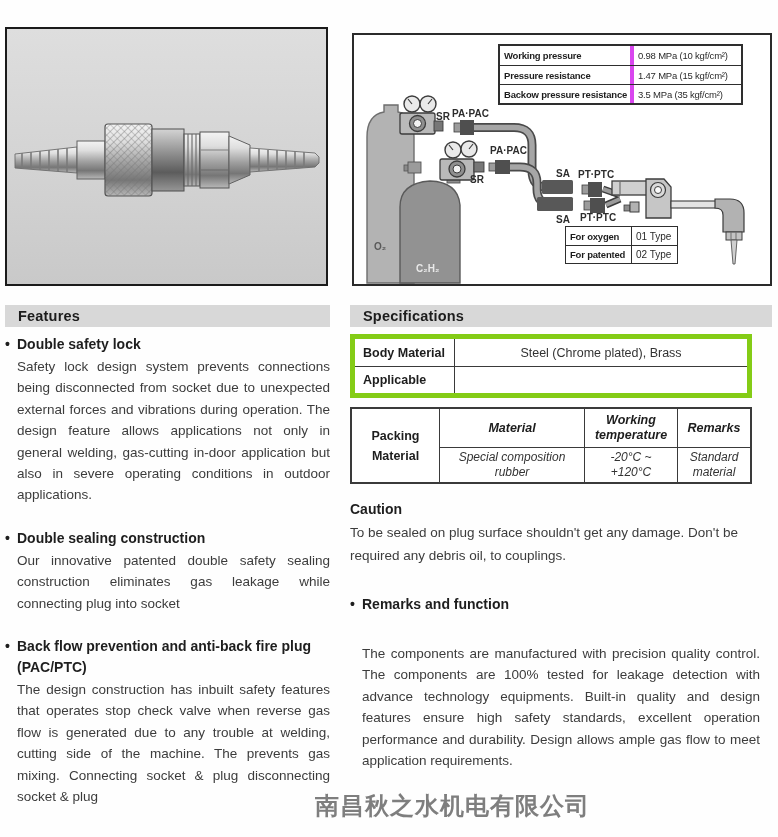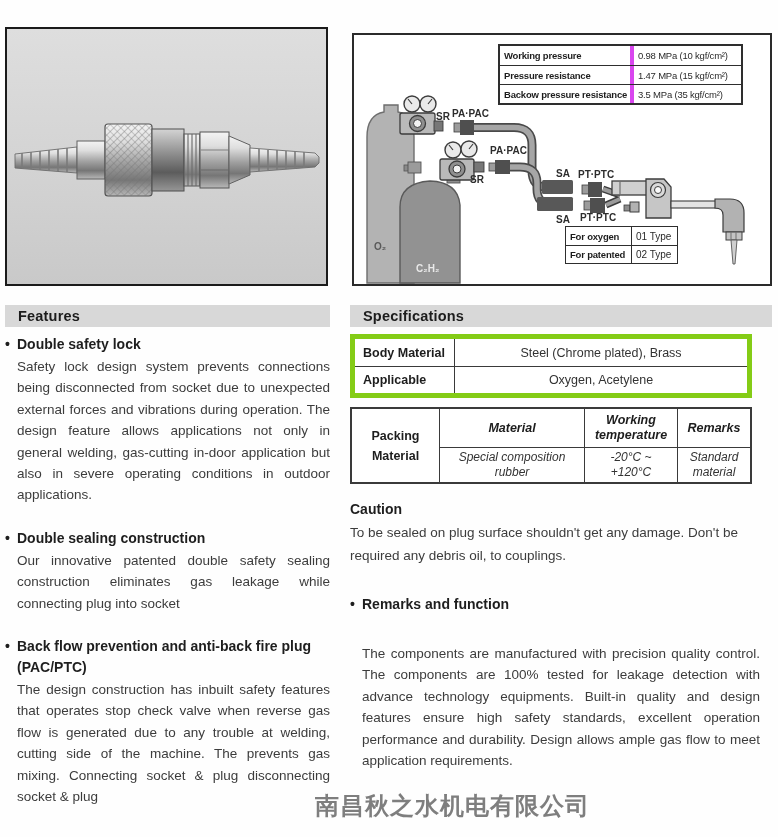--- a/index.html
+++ b/index.html
@@ -364,21 +364,20 @@
   <div class="specs-col">
     <div class="section-bar">Specifications</div>
 
     <div class="spec-table1">
       <div class="row">
         <div class="lab">Body Material</div>
         <div class="val">Steel (Chrome plated), Brass</div>
       </div>
       <div class="row">
         <div class="lab">Applicable</div>
-        <div class="val">Oxygen, Acetylene</div>
       </div>
     </div>
 
     <div class="spec-table2">
       <div class="corner">Packing Material</div>
       <div class="right">
         <div class="hrow">
           <div class="hcell c1">Material</div>
           <div class="hcell c2">Working temperature</div>
           <div class="hcell c3">Remarks</div>

